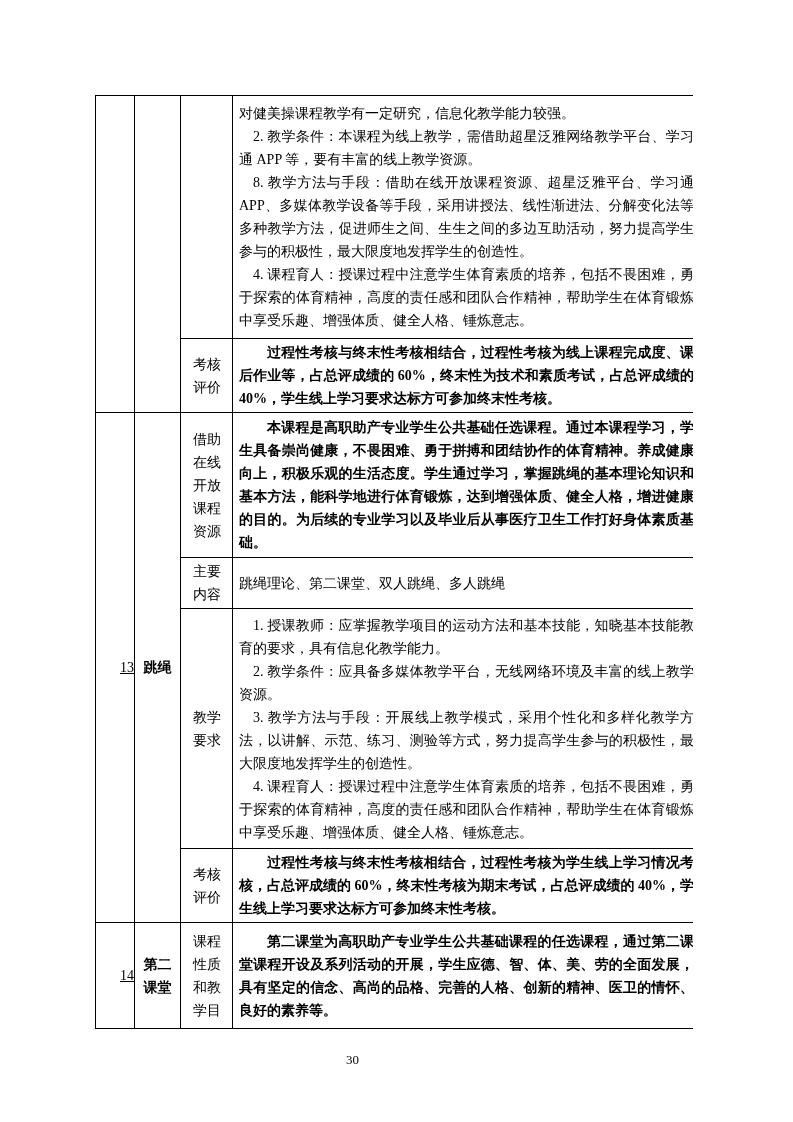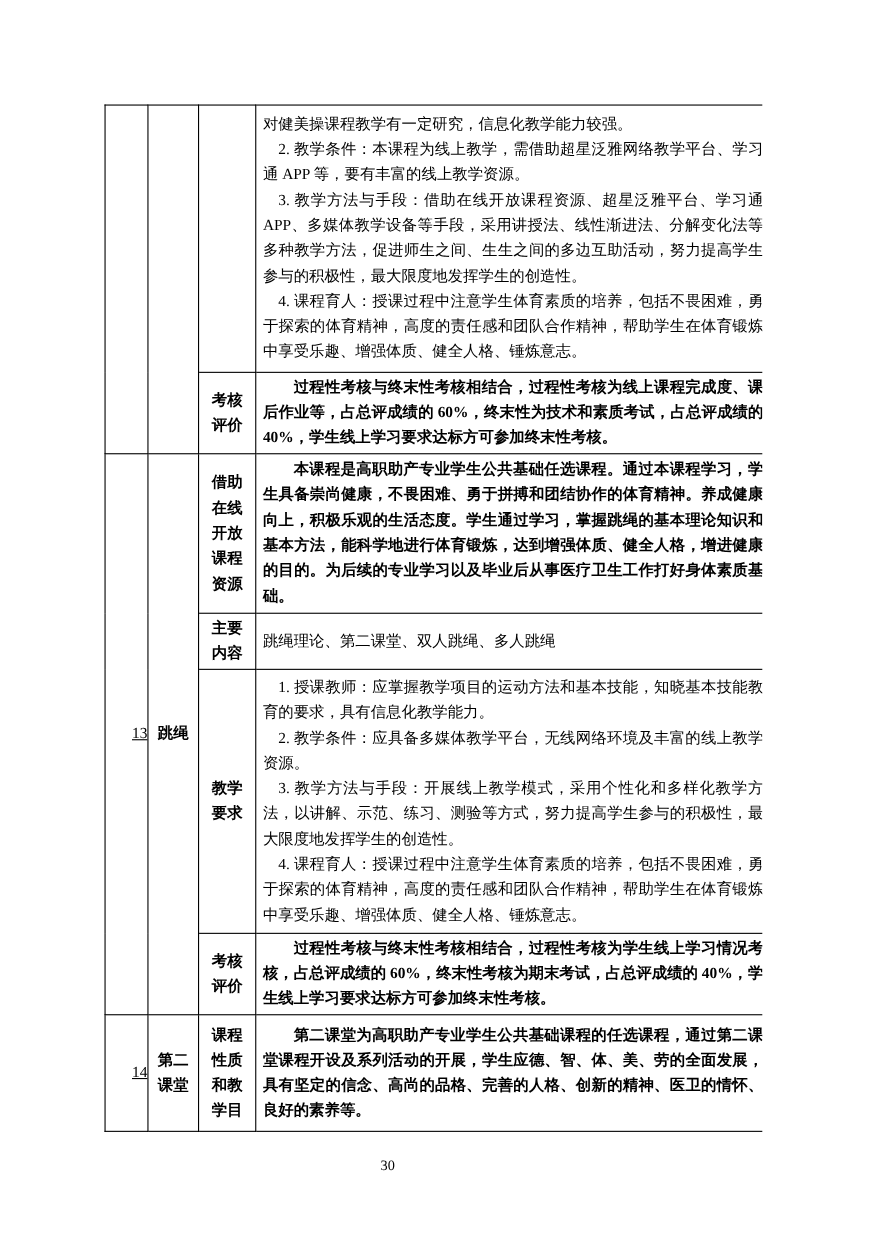--- a/index.html
+++ b/index.html
@@ -41,25 +41,25 @@
   }
   .course-cell {
     text-align: center;
     font-weight: bold;
     font-size: 14px;
     line-height: 23px;
     padding: 0 8px;
     word-break: break-all;
   }
   .sub-cell {
-    font-weight: bold;
+    font-weight: normal;
     font-size: 14px;
     line-height: 23px;
     padding: 2px 11px;
-    text-align: center;
+    text-align: right;
     word-break: break-all;
   }
   .content-cell {
     font-size: 14px;
     line-height: 23px;
     padding: 2px 6px;
     text-align: justify;
   }
   .content-cell p {
     margin: 0;
@@ -97,21 +97,21 @@
     </colgroup>
     <tbody>
 
       <tr class="r-a1">
         <td class="num-cell" rowspan="2"></td>
         <td class="course-cell" rowspan="2"></td>
         <td class="sub-cell"></td>
         <td class="content-cell">
           <p>对健美操课程教学有一定研究，信息化教学能力较强。</p>
           <p class="ind1">2. 教学条件：本课程为线上教学，需借助超星泛雅网络教学平台、学习通 APP 等，要有丰富的线上教学资源。</p>
-          <p class="ind1">3. 教学方法与手段：借助在线开放课程资源、超星泛雅平台、学习通 APP、多媒体教学设备等手段，采用讲授法、线性渐进法、分解变化法等多种教学方法，促进师生之间、生生之间的多边互助活动，努力提高学生参与的积极性，最大限度地发挥学生的创造性。</p>
+          <p class="ind1">8. 教学方法与手段：借助在线开放课程资源、超星泛雅平台、学习通 APP、多媒体教学设备等手段，采用讲授法、线性渐进法、分解变化法等多种教学方法，促进师生之间、生生之间的多边互助活动，努力提高学生参与的积极性，最大限度地发挥学生的创造性。</p>
           <p class="ind1">4. 课程育人：授课过程中注意学生体育素质的培养，包括不畏困难，勇于探索的体育精神，高度的责任感和团队合作精神，帮助学生在体育锻炼中享受乐趣、增强体质、健全人格、锤炼意志。</p>
         </td>
       </tr>
       <tr class="r-a2">
         <td class="sub-cell">考核评价</td>
         <td class="content-cell">
           <p class="ind2">过程性考核与终末性考核相结合，过程性考核为线上课程完成度、课后作业等，占总评成绩的 60%，终末性为技术和素质考试，占总评成绩的 40%，学生线上学习要求达标方可参加终末性考核。</p>
         </td>
       </tr>
 

